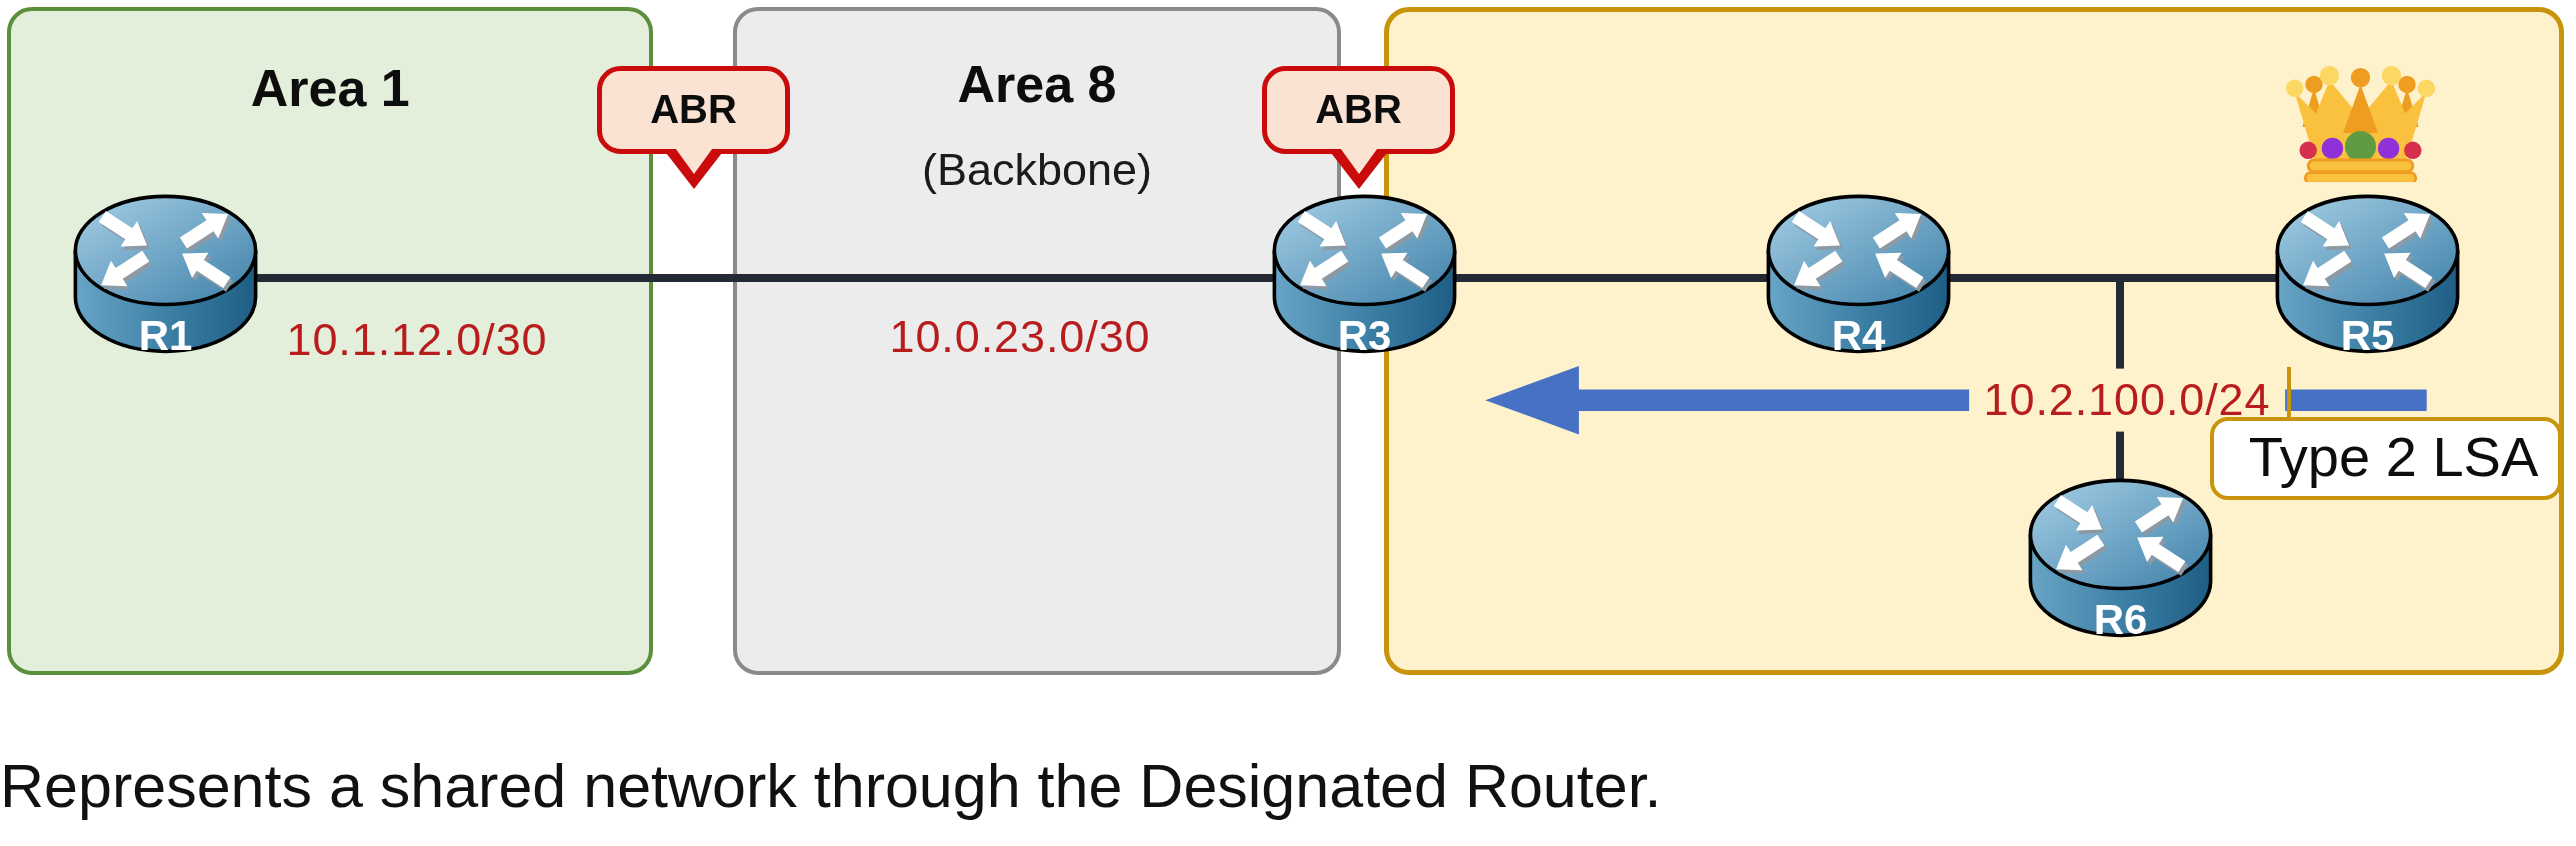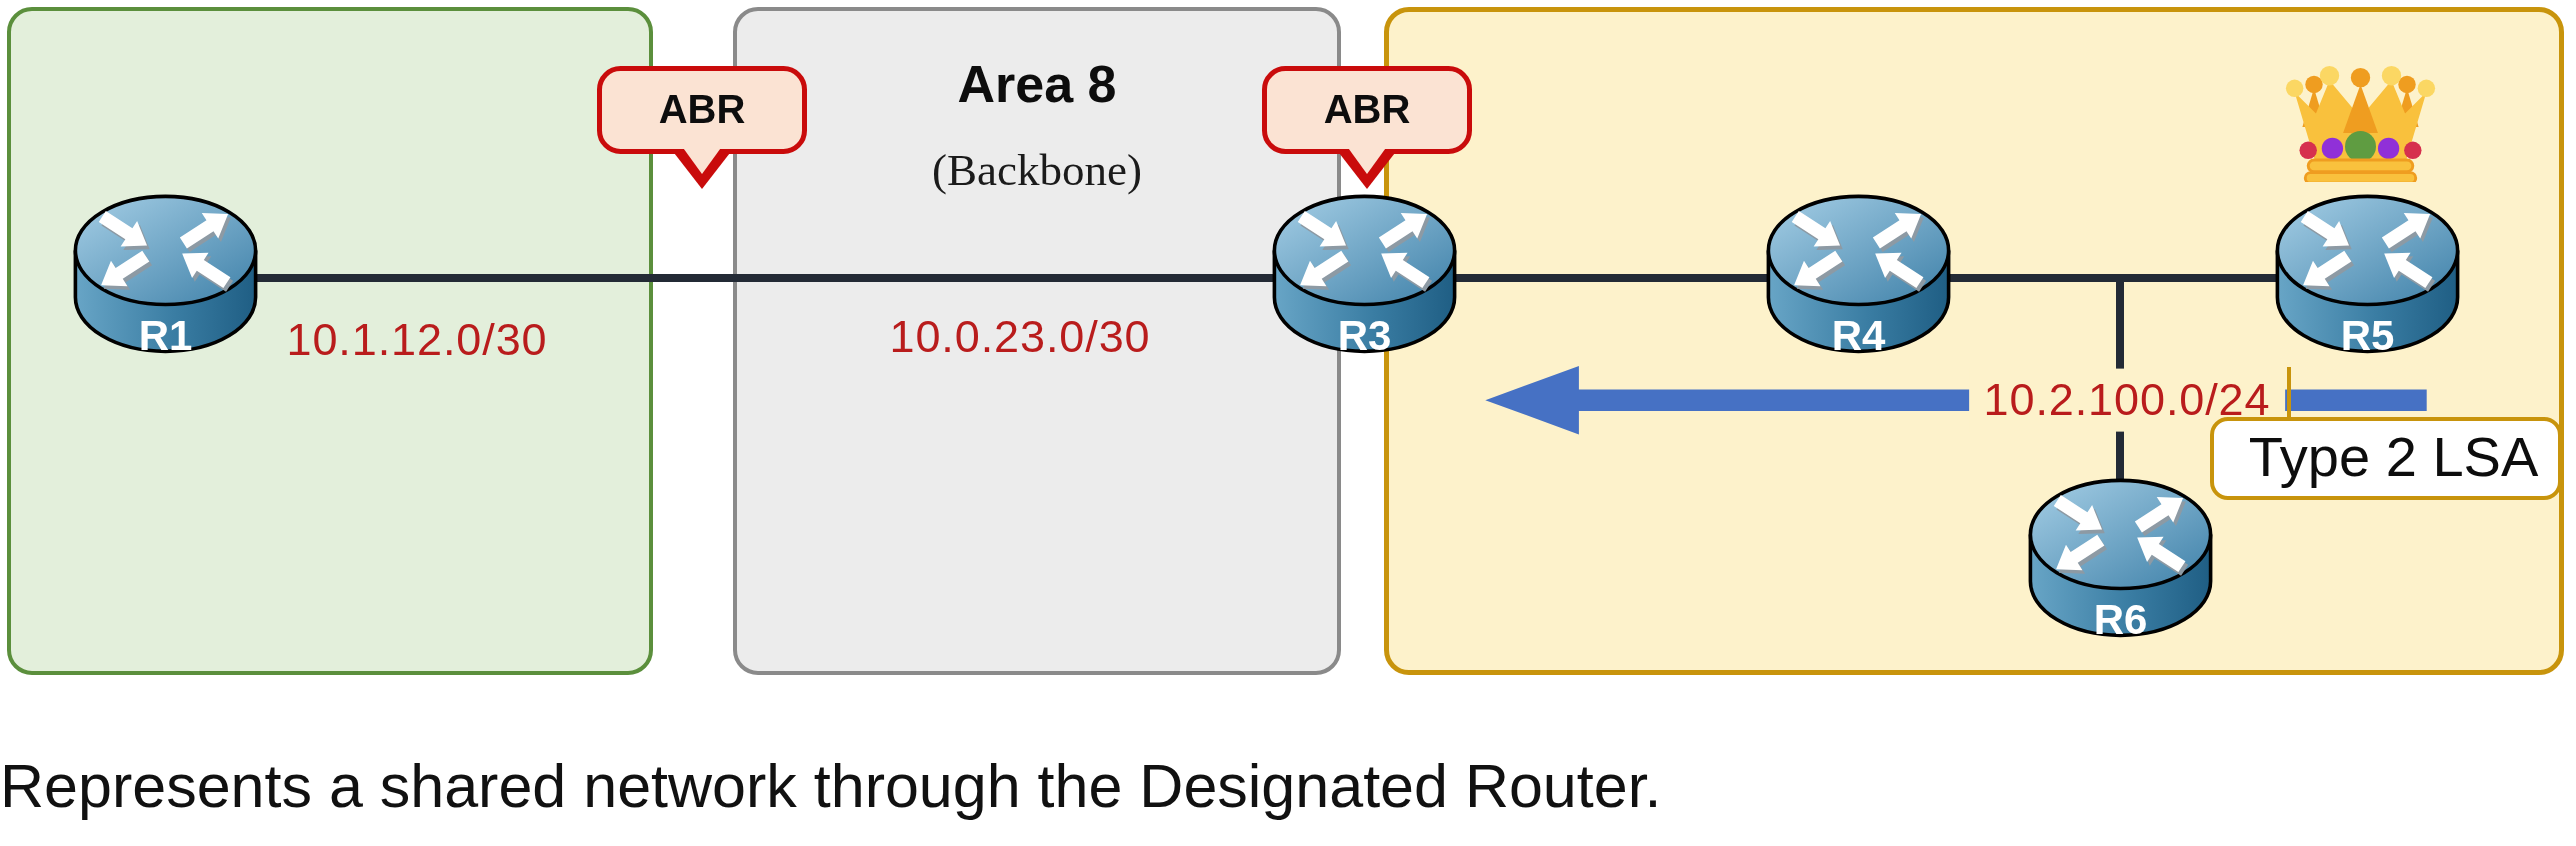--- a/index.html
+++ b/index.html
@@ -8,38 +8,38 @@
 
   
   .area{position:absolute;border-radius:25px;z-index:1;box-sizing:border-box;}
   #area1{left:7.2px;top:7.2px;width:646px;height:668px;background:#e3efdb;border:4.5px solid #5b8f3c;}
   #area0{left:733px;top:7.2px;width:608px;height:668px;background:#ececec;border:4.5px solid #8a8a8a;}
   #area2{left:1384px;top:7.2px;width:1180px;height:668px;background:#fdf2cb;border:5.4px solid #c8940c;}
 
   .area-title{position:absolute;z-index:2;text-align:center;font-weight:bold;font-size:52px;line-height:1.1;color:#0d0d0d;}
   #area1-title{left:7.2px;width:646px;top:60px;}
   #area0-title{left:733px;width:608px;top:56px;}
-  #area0-subtitle{position:absolute;z-index:2;left:733px;width:608px;top:144px;text-align:center;font-size:45px;font-weight:normal;color:#1b1b1b;font-family:Liberation Serif, serif;}
+  #area0-subtitle{position:absolute;z-index:2;left:733px;width:608px;top:144px;text-align:center;font-size:45px;font-weight:normal;color:#1b1b1b;}
   #area2-title{left:1384px;width:1180px;top:94px;}
 
   
   .hlink{position:absolute;z-index:2;background:#232a35;height:8.1px;}
   .vlink{position:absolute;z-index:2;background:#232a35;width:8.1px;}
 
   
   .netlabel{position:absolute;z-index:4;transform:translate(-50%,-50%);font-size:45px;color:#b91c1c;white-space:nowrap;letter-spacing:0.9px;}
   .netlabel.on-yellow{background:#fdf2cb;padding:5.4px 14.4px;}
 
   
   .router{position:absolute;z-index:5;width:195px;height:173px;}
   .router svg{position:absolute;left:0;top:0;width:195px;height:173px;}
   .rlabel{position:absolute;left:0;top:121px;width:195px;text-align:center;font-weight:bold;font-size:42px;color:#ffffff;}
 
   
-  .abr-callout{position:absolute;z-index:6;width:210px;height:88px;box-sizing:border-box;background:#fbe3d3;border:5.4px solid #c90b0b;border-radius:23.5px;text-align:center;}
+  .abr-callout{position:absolute;z-index:6;width:193px;height:88px;box-sizing:border-box;background:#fbe3d3;border:5.4px solid #c90b0b;border-radius:23.5px;text-align:center;}
   .abr-callout .abr-text{display:block;line-height:77px;font-weight:bold;font-size:40px;color:#0d0d0d;}
   .abr-callout .tail-border{position:absolute;left:50%;bottom:-40px;transform:translateX(-50%);width:0;height:0;
      border-left:31px solid transparent;border-right:31px solid transparent;border-top:40px solid #c90b0b;}
   .abr-callout .tail-fill{position:absolute;left:50%;bottom:-25px;transform:translateX(-50%);width:0;height:0;
      border-left:21px solid transparent;border-right:21px solid transparent;border-top:29px solid #fbe3d3;}
 
   
   #lsa-arrow{position:absolute;z-index:3;left:1484px;top:366px;width:944px;height:72px;}
   #lsa-leader{position:absolute;z-index:4;left:2287px;top:367px;width:3.6px;height:52px;background:#c8940c;}
   #type2-callout{position:absolute;z-index:6;left:2210px;top:417px;width:352px;height:83px;box-sizing:border-box;
@@ -85,20 +85,21 @@
           <use href="#rarrow" transform="translate(152,86) rotate(213) scale(0.8)"></use>
         </g>
       </g>
     </defs>
   </svg>
 
   <div class="area" id="area1"></div>
   <div class="area" id="area0"></div>
   <div class="area" id="area2"></div>
 
+  <div class="area-title" id="area1-title">Area 1</div>
   <div class="area-title" id="area0-title">Area 8</div>
   <div id="area0-subtitle">(Backbone)</div>
 
   <div class="hlink" style="left:165px;top:274px;width:2202px;"></div>
   <div class="vlink" style="left:2116px;top:277px;height:209px;"></div>
 
   <svg id="lsa-arrow" viewBox="0 0 1046 80">
     <polygon points="0,38 104,0 104,26 1046,26 1046,50 104,50 104,76" fill="#4671c4"></polygon>
   </svg>
 

